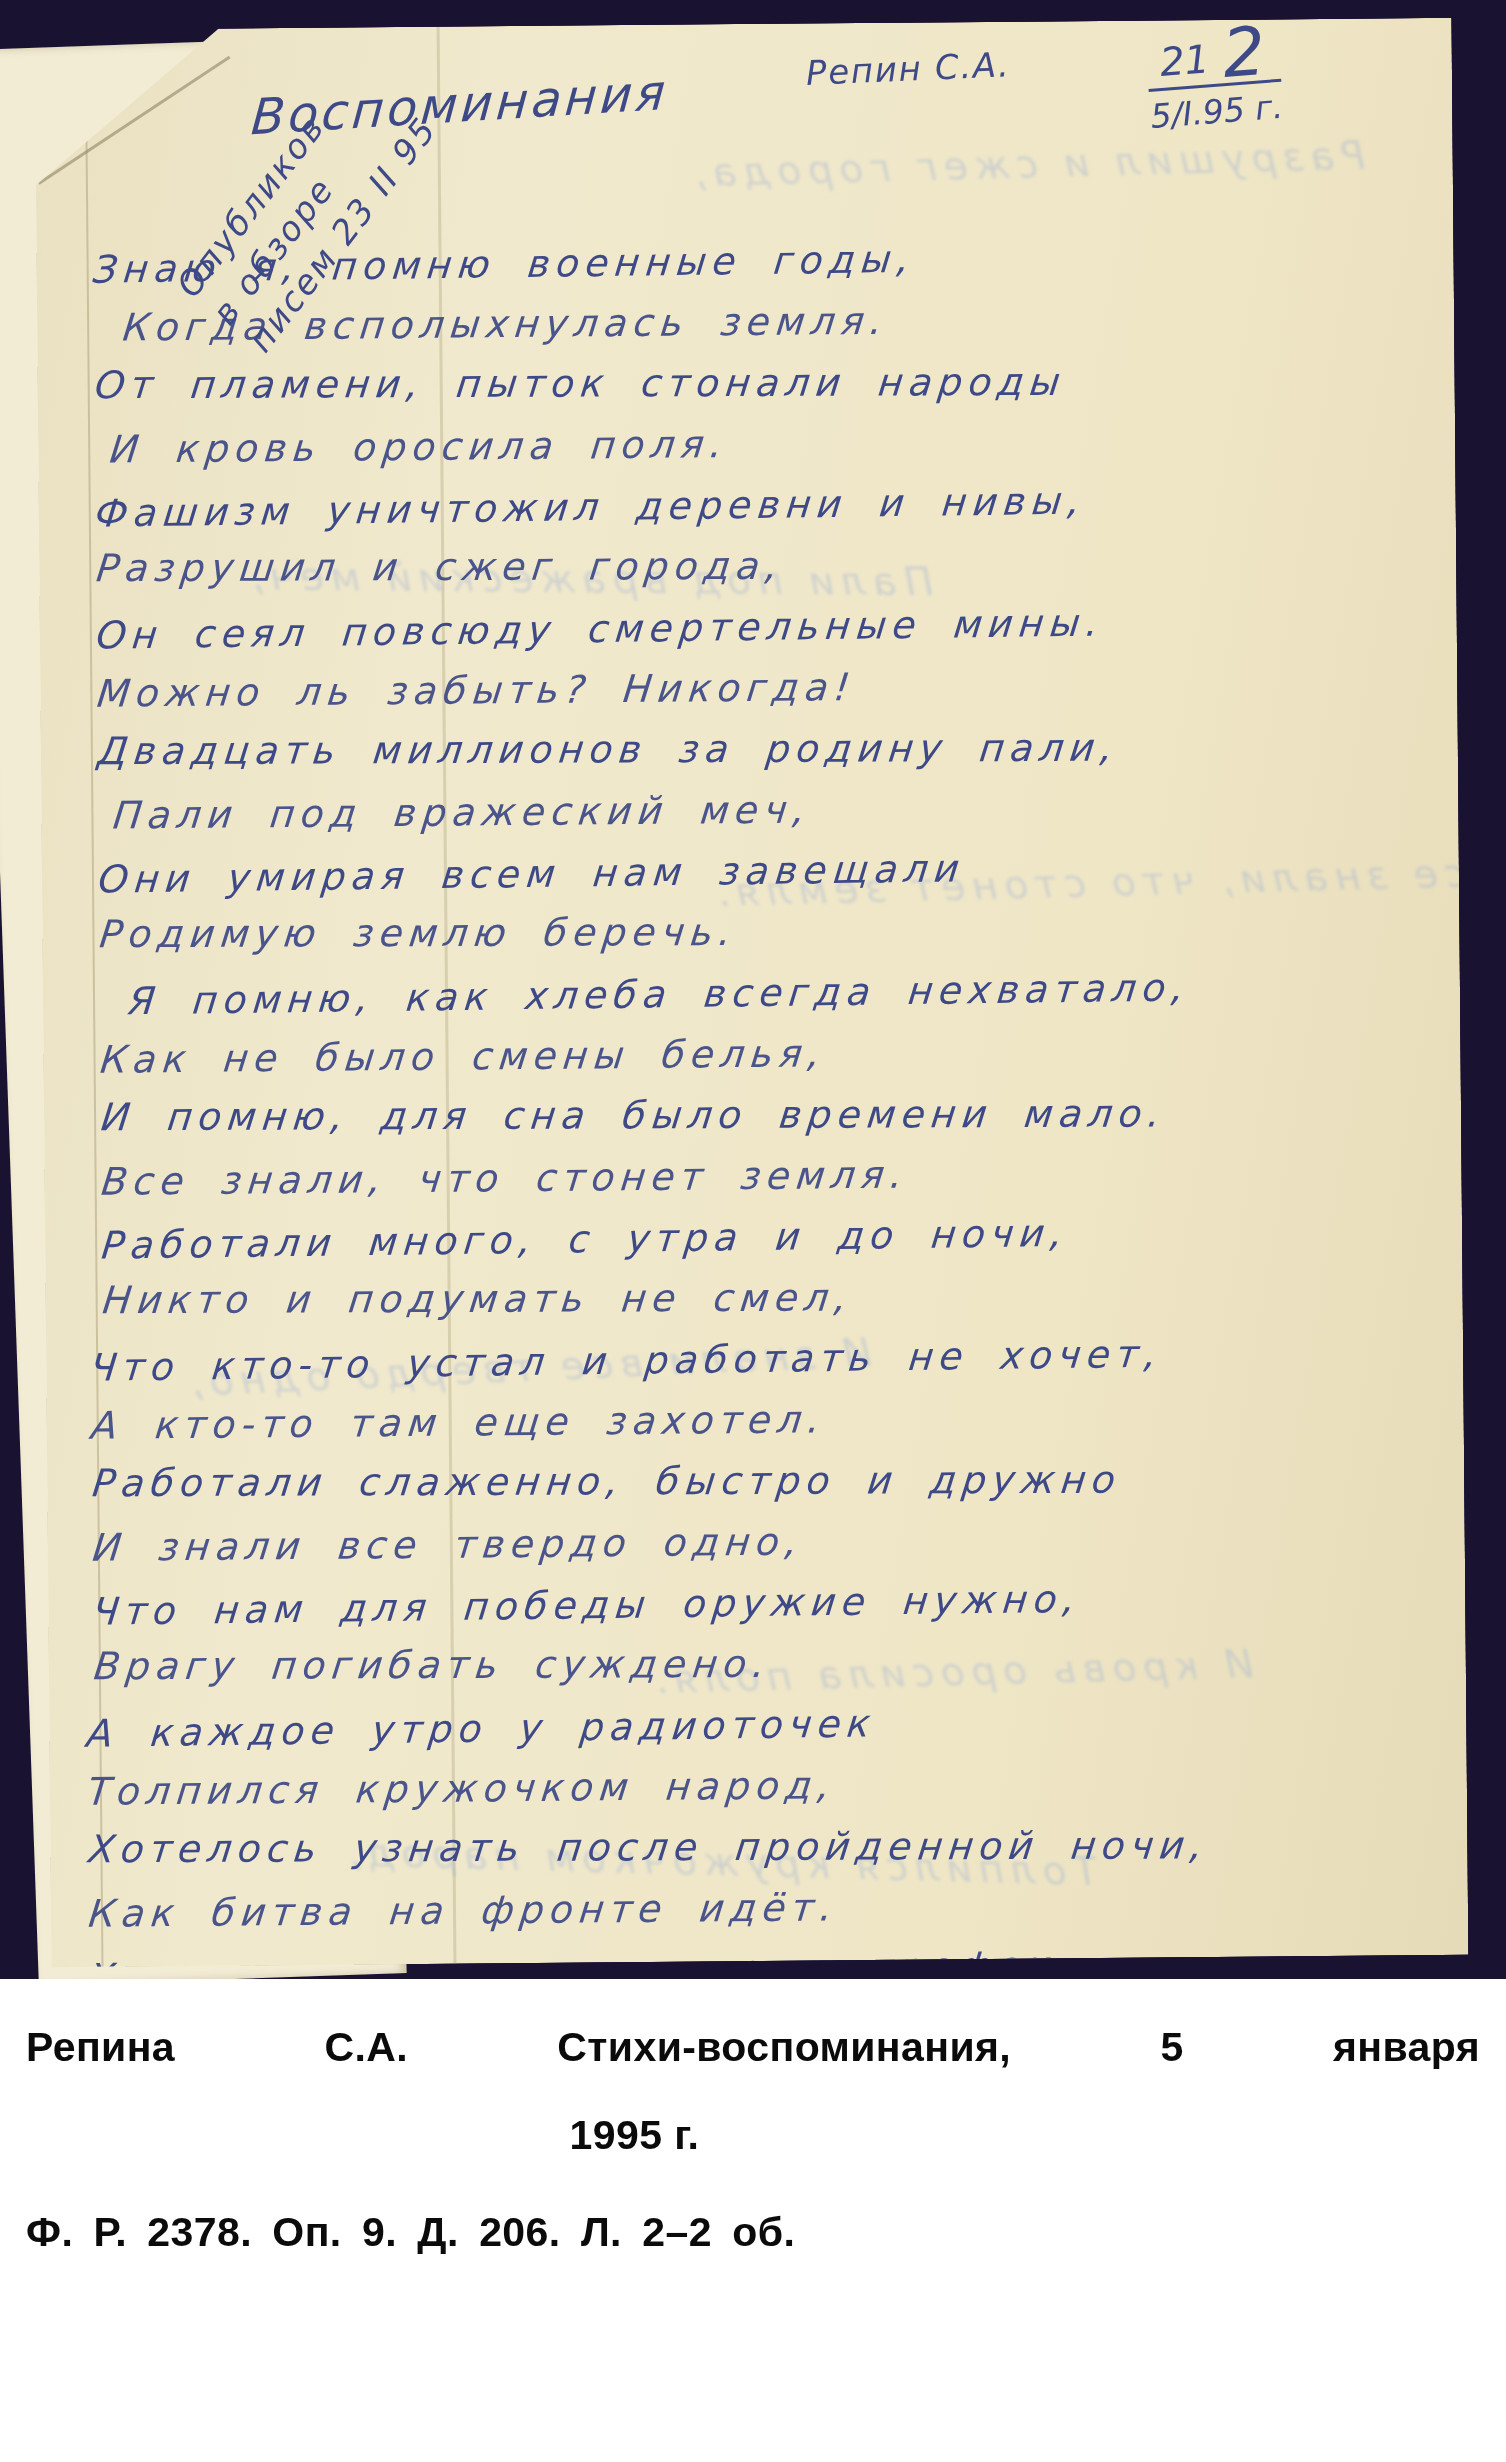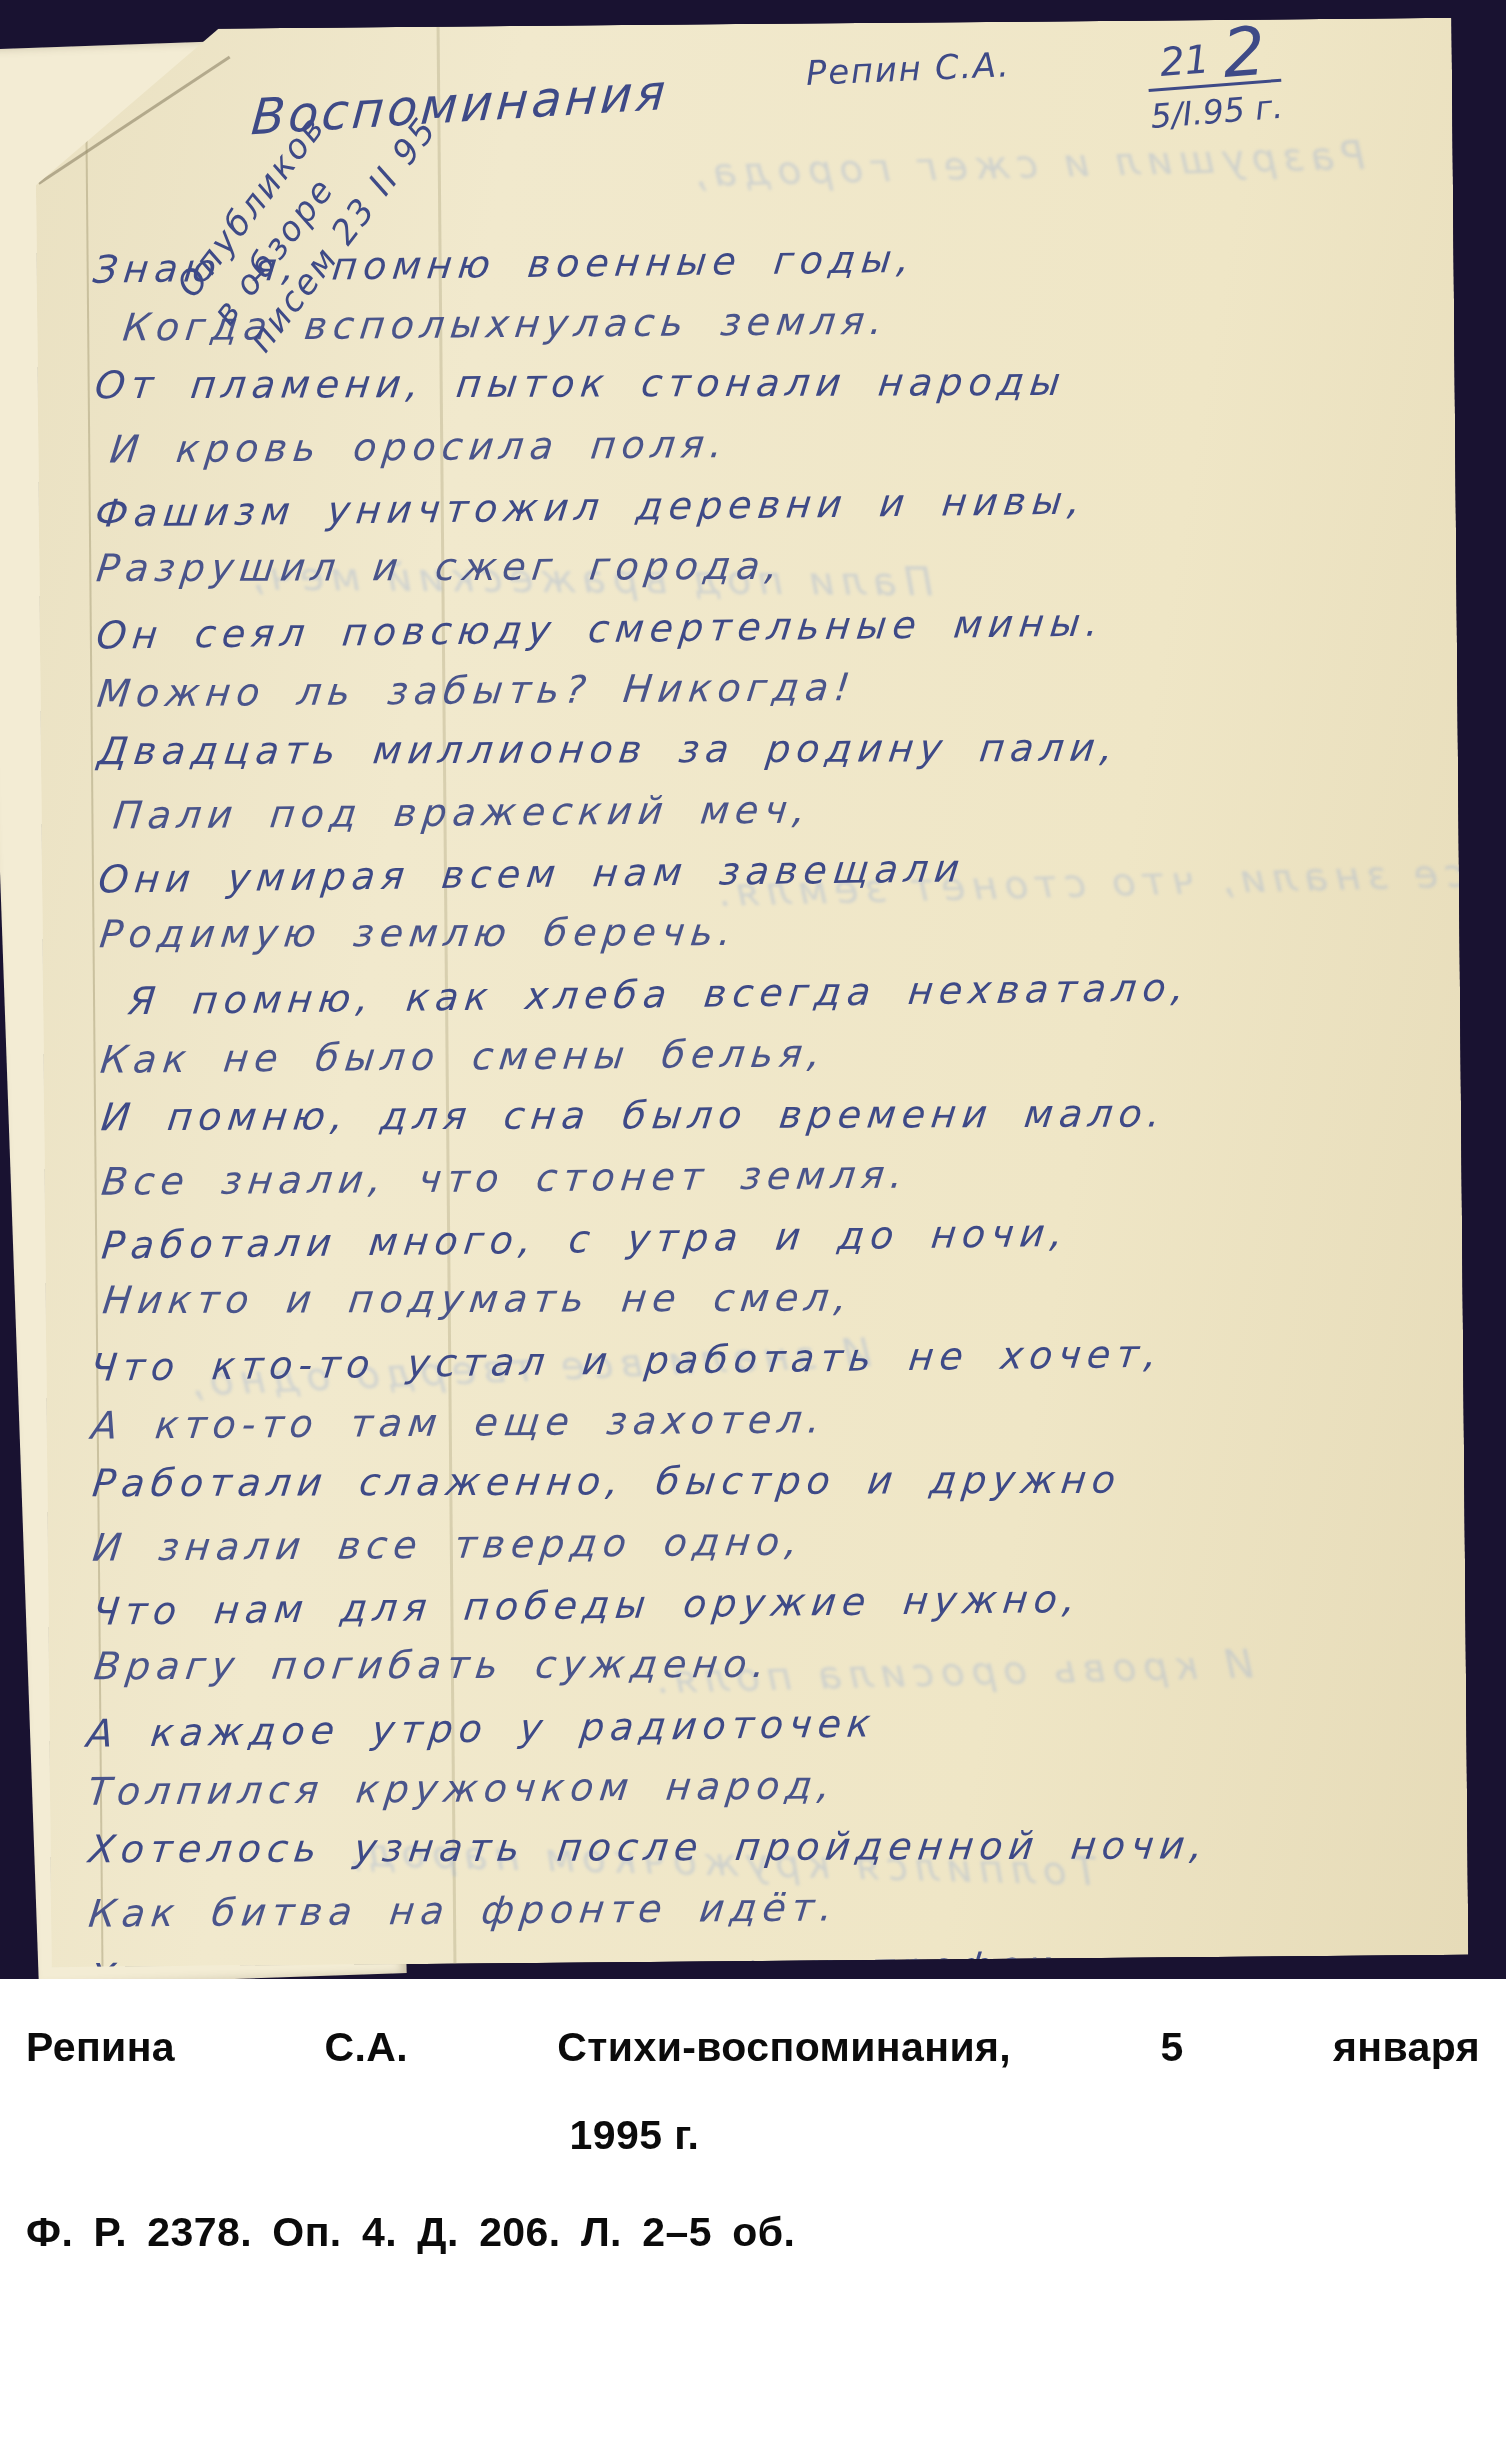--- a/index.html
+++ b/index.html
@@ -133,17 +133,17 @@
           <div class="hw-line hw">Хотелось узнать после пройденной ночи,</div>
           <div class="hw-line hw">Как битва на фронте идёт.</div>
           <div class="hw-line hw">Хотелось узнать и за наши трофеи</div>
         </div>
     </div>
   </div>
 
   <div class="caption">
     <p class="cap-line cap-1">Репина С.А. Стихи-воспоминания, 5 января</p>
     <p class="cap-line cap-2">1995 г.</p>
-    <p class="cap-line cap-3">Ф. Р. 2378. Оп. 4. Д. 206. Л. 2–5 об.</p>
+    <p class="cap-line cap-3">Ф. Р. 2378. Оп. 9. Д. 206. Л. 2–2 об.</p>
   </div>
 
 </div>
 
 
 </body></html>

